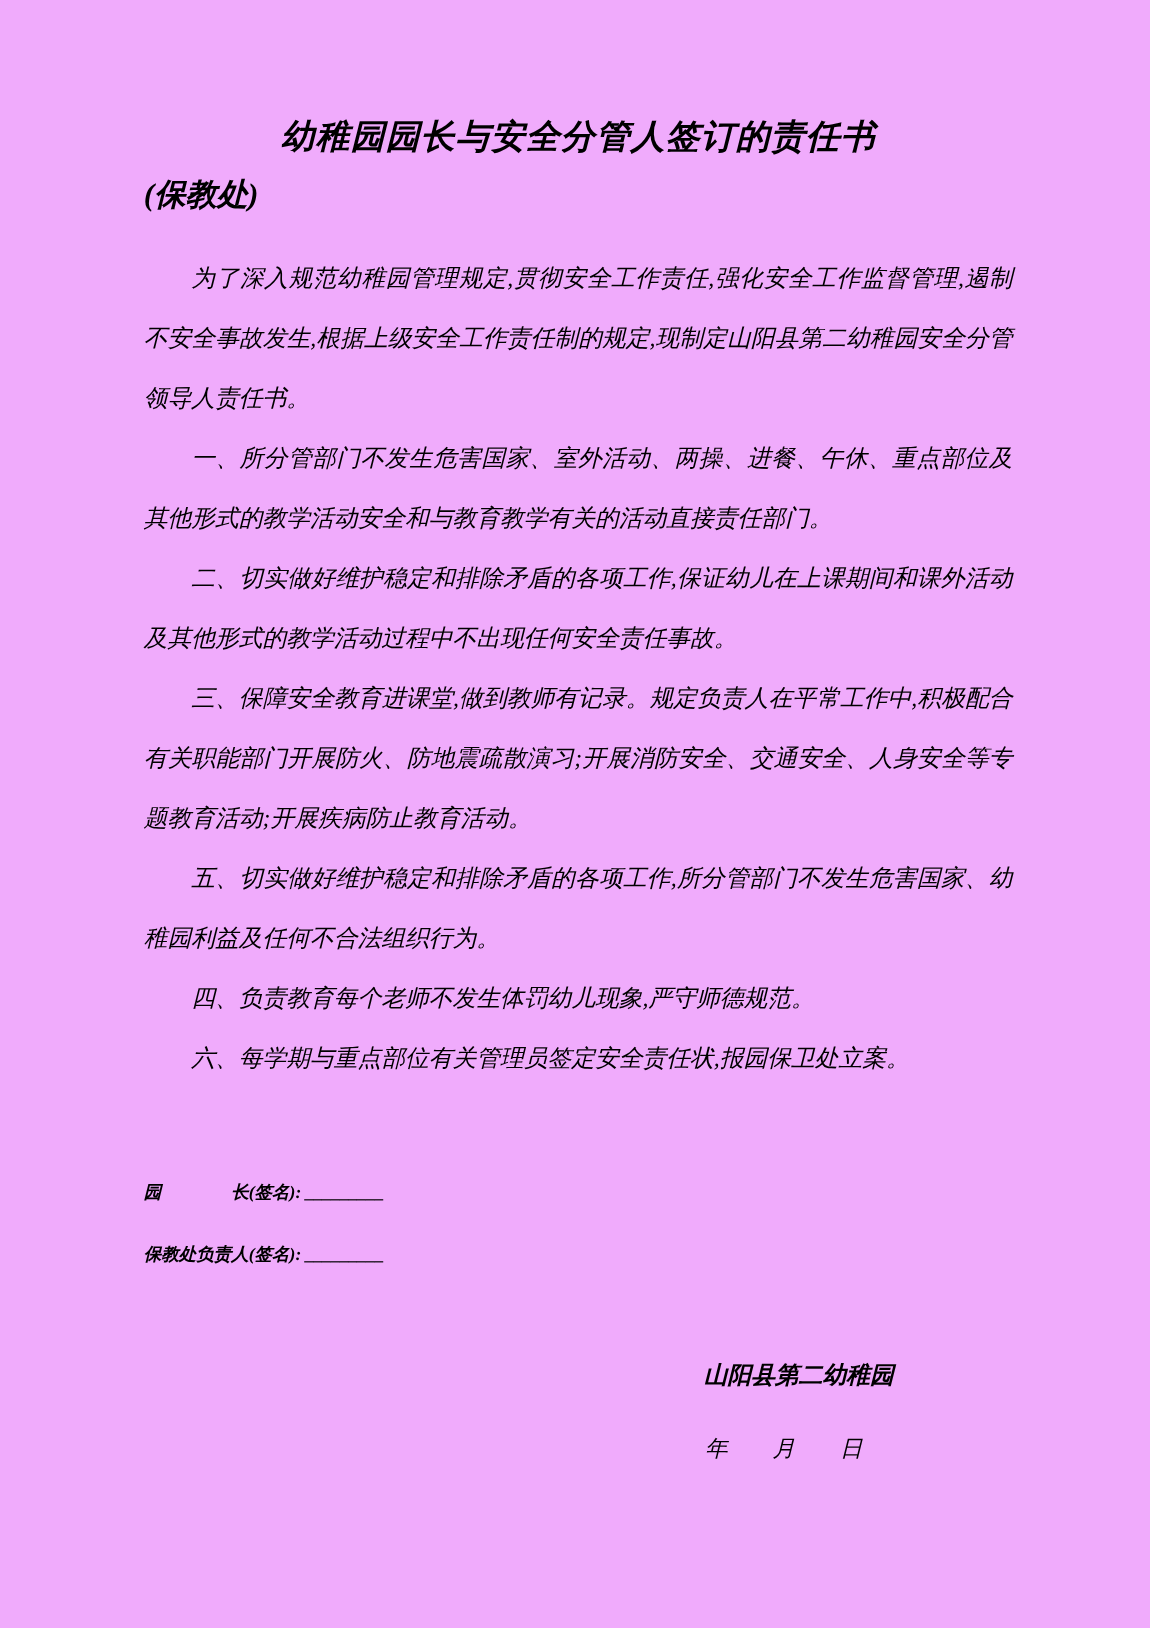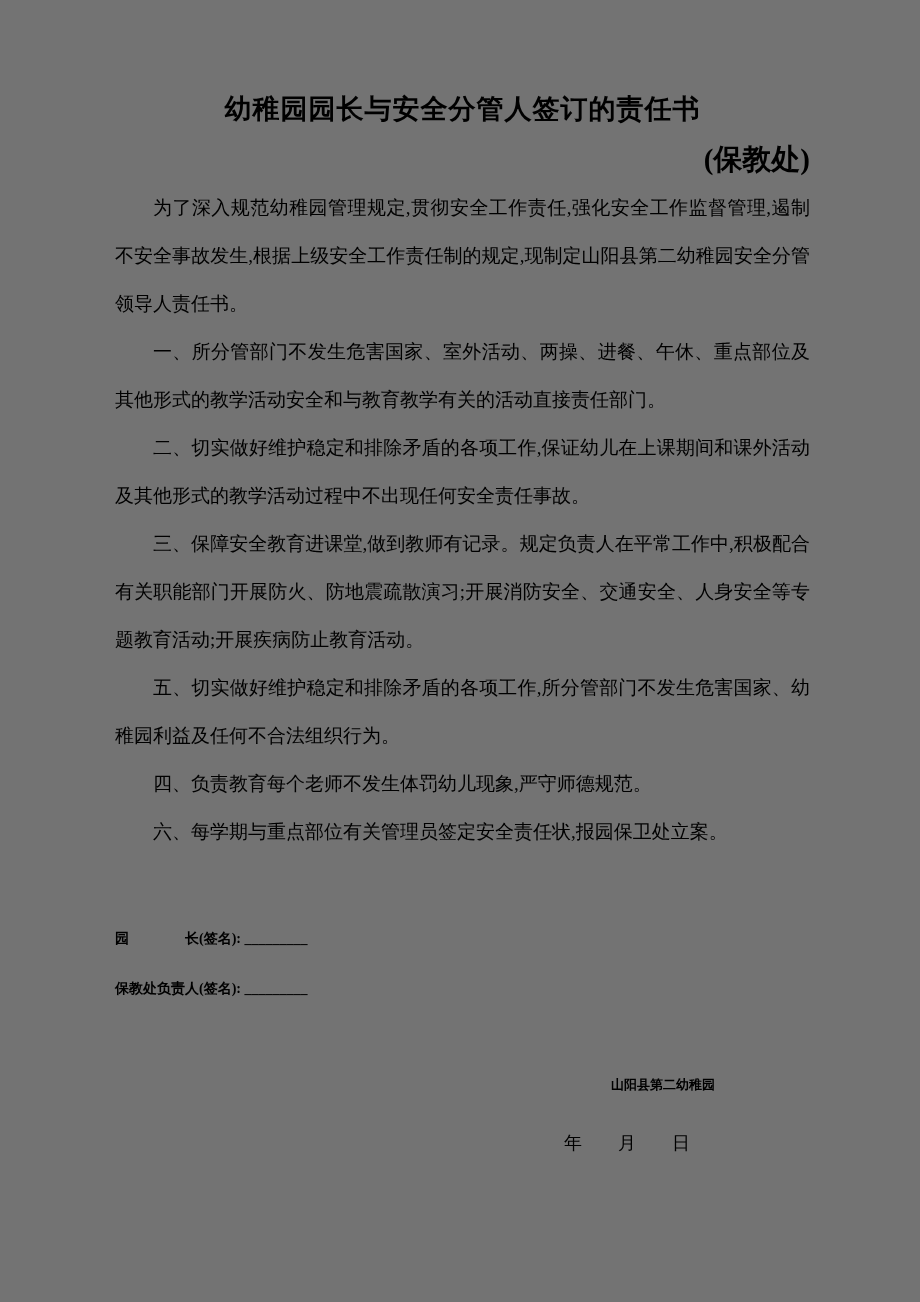--- a/index.html
+++ b/index.html
@@ -2,39 +2,40 @@
 <html><head>
 <meta charset="utf-8">
 <style>
   * { margin: 0; padding: 0; box-sizing: border-box; }
   html, body { background: #ffffff; }
   .page {
     position: relative;
     width: 920px;
     height: 1302px;
     margin: 0 auto;
-    background: #737373;
+    background: #f0abfc;
     font-family: "Liberation Serif", "DejaVu Serif", serif;
     color: #000000;
     padding: 92px 110px 0 115px;
     overflow: hidden;
+    font-style: italic;
   }
   .doc-title {
     text-align: center;
     font-size: 27px;
     font-weight: bold;
     letter-spacing: 1px;
     line-height: 1.3;
   }
   .doc-subtitle {
-    text-align: right;
-    font-size: 29px;
+    text-align: left;
+    font-size: 25px;
     font-weight: bold;
     margin-top: 14px;
-    margin-bottom: 5px;
+    margin-bottom: 26px;
     line-height: 1.3;
   }
   .body-text p {
     font-size: 19px;
     line-height: 48px;
     text-align: justify;
     text-justify: inter-ideograph;
     text-indent: 2em;
   }
   .signature-block {
@@ -42,21 +43,21 @@
   }
   .signature-line {
     font-size: 14px;
     font-weight: bold;
     line-height: 50px;
   }
   .footer-block {
     margin-top: 56px;
   }
   .footer-org {
-    font-size: 13px;
+    font-size: 19px;
     font-weight: bold;
     text-align: right;
     padding-right: 95px;
     line-height: 30px;
   }
   .footer-date {
     font-size: 18px;
     text-align: right;
     padding-right: 120px;
     margin-top: 28px;

